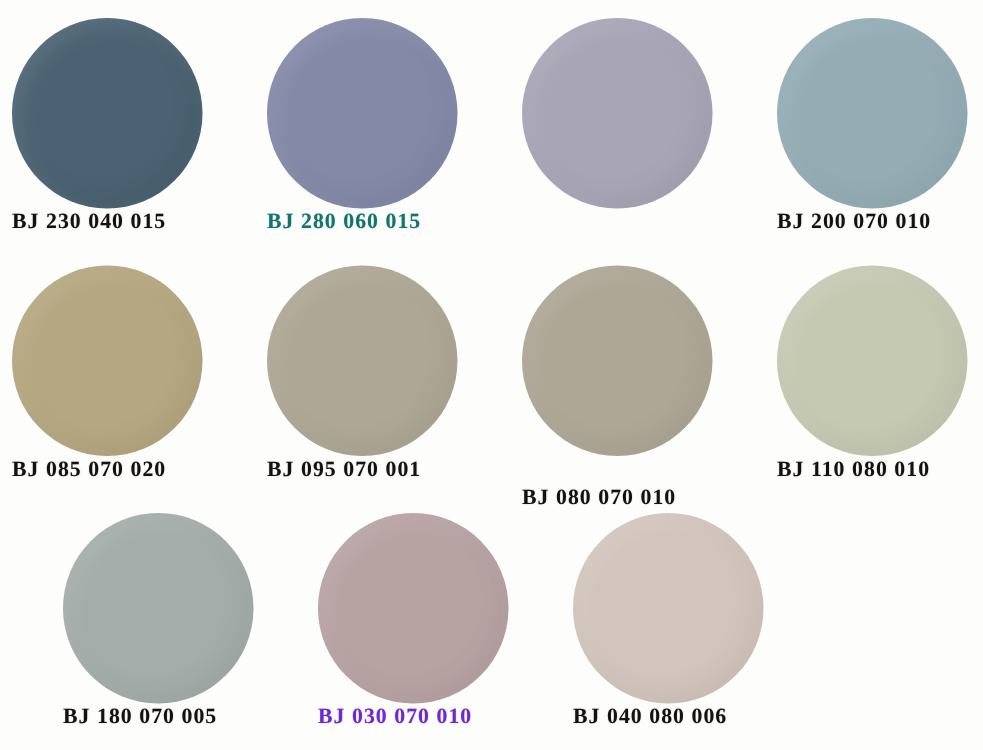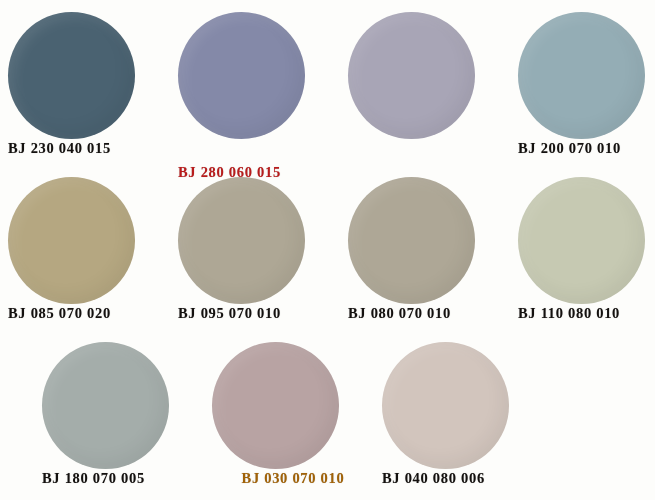--- a/index.html
+++ b/index.html
@@ -72,58 +72,58 @@
 
 <div id="palette-sheet">
 
   <div class="swatch-row" id="swatch-row-1">
     <div class="swatch-cell">
       <div class="swatch-disc" style="background-color: rgb(74, 98, 113);"></div>
       <div class="swatch-label" style="color: rgb(20, 17, 15);">BJ 230 040 015</div>
     </div>
     <div class="swatch-cell">
       <div class="swatch-disc" style="background-color: rgb(132, 137, 168);"></div>
-      <div class="swatch-label" style="color: #b91c1c; margin-top: 24px;">BJ 280 060 015</div>
+      <div class="swatch-label" style="color: #0f766e;">BJ 280 060 015</div>
     </div>
     <div class="swatch-cell">
       <div class="swatch-disc" style="background-color: rgb(168, 165, 182);"></div>
     </div>
     <div class="swatch-cell">
       <div class="swatch-disc" style="background-color: rgb(148, 173, 181);"></div>
       <div class="swatch-label" style="color: rgb(20, 17, 15);">BJ 200 070 010</div>
     </div>
   </div>
 
   <div class="swatch-row" id="swatch-row-2">
     <div class="swatch-cell">
       <div class="swatch-disc" style="background-color: rgb(181, 167, 129);"></div>
       <div class="swatch-label" style="color: rgb(20, 17, 15);">BJ 085 070 020</div>
     </div>
     <div class="swatch-cell">
       <div class="swatch-disc" style="background-color: rgb(174, 167, 149);"></div>
-      <div class="swatch-label" style="color: rgb(20, 17, 15);">BJ 095 070 010</div>
+      <div class="swatch-label" style="color: rgb(20, 17, 15);">BJ 095 070 001</div>
     </div>
     <div class="swatch-cell">
       <div class="swatch-disc" style="background-color: rgb(174, 167, 150);"></div>
-      <div class="swatch-label" style="color: rgb(20, 17, 15);">BJ 080 070 010</div>
+      <div class="swatch-label" style="color: rgb(20, 17, 15); margin-top: 19px;">BJ 080 070 010</div>
     </div>
     <div class="swatch-cell">
       <div class="swatch-disc" style="background-color: rgb(198, 201, 178);"></div>
       <div class="swatch-label" style="color: rgb(20, 17, 15);">BJ 110 080 010</div>
     </div>
   </div>
 
   <div class="swatch-row" id="swatch-row-3">
     <div class="swatch-cell">
       <div class="swatch-disc" style="background-color: rgb(164, 173, 170);"></div>
       <div class="swatch-label" style="color: rgb(20, 17, 15);">BJ 180 070 005</div>
     </div>
     <div class="swatch-cell">
       <div class="swatch-disc" style="background-color: rgb(184, 163, 163);"></div>
-      <div class="swatch-label" style="color: #a16207; text-align: center;">BJ 030 070 010</div>
+      <div class="swatch-label" style="color: #6d28d9;">BJ 030 070 010</div>
     </div>
     <div class="swatch-cell">
       <div class="swatch-disc" style="background-color: rgb(210, 197, 189);"></div>
       <div class="swatch-label" style="color: rgb(20, 17, 15);">BJ 040 080 006</div>
     </div>
     <div class="swatch-cell is-empty"></div>
   </div>
 
 </div>
 

